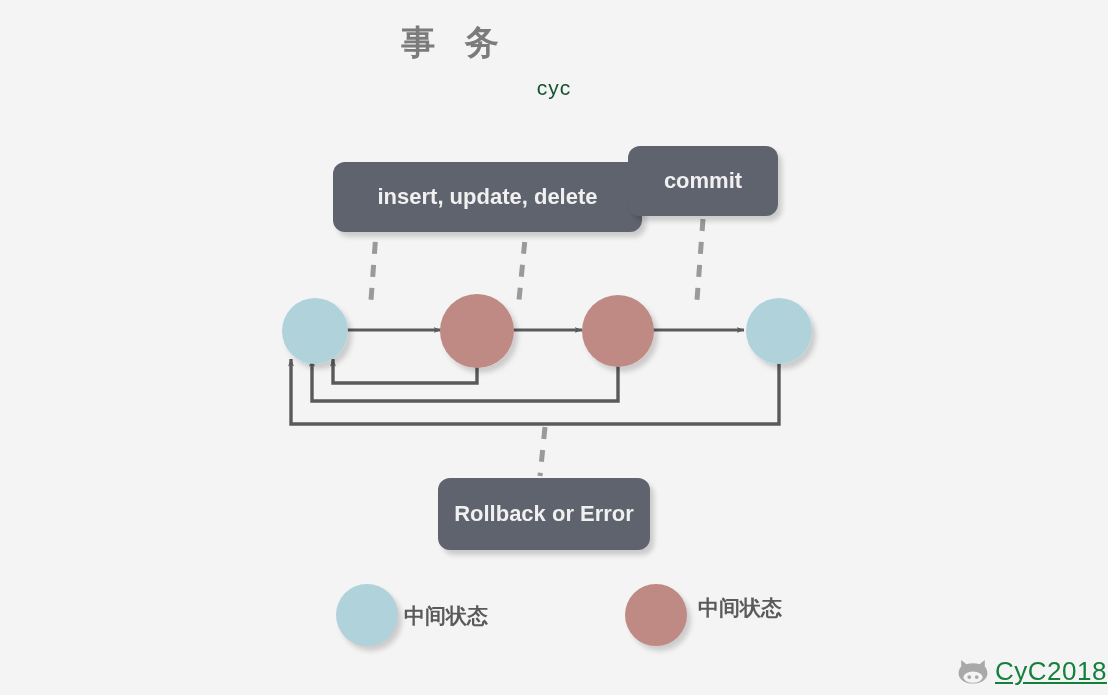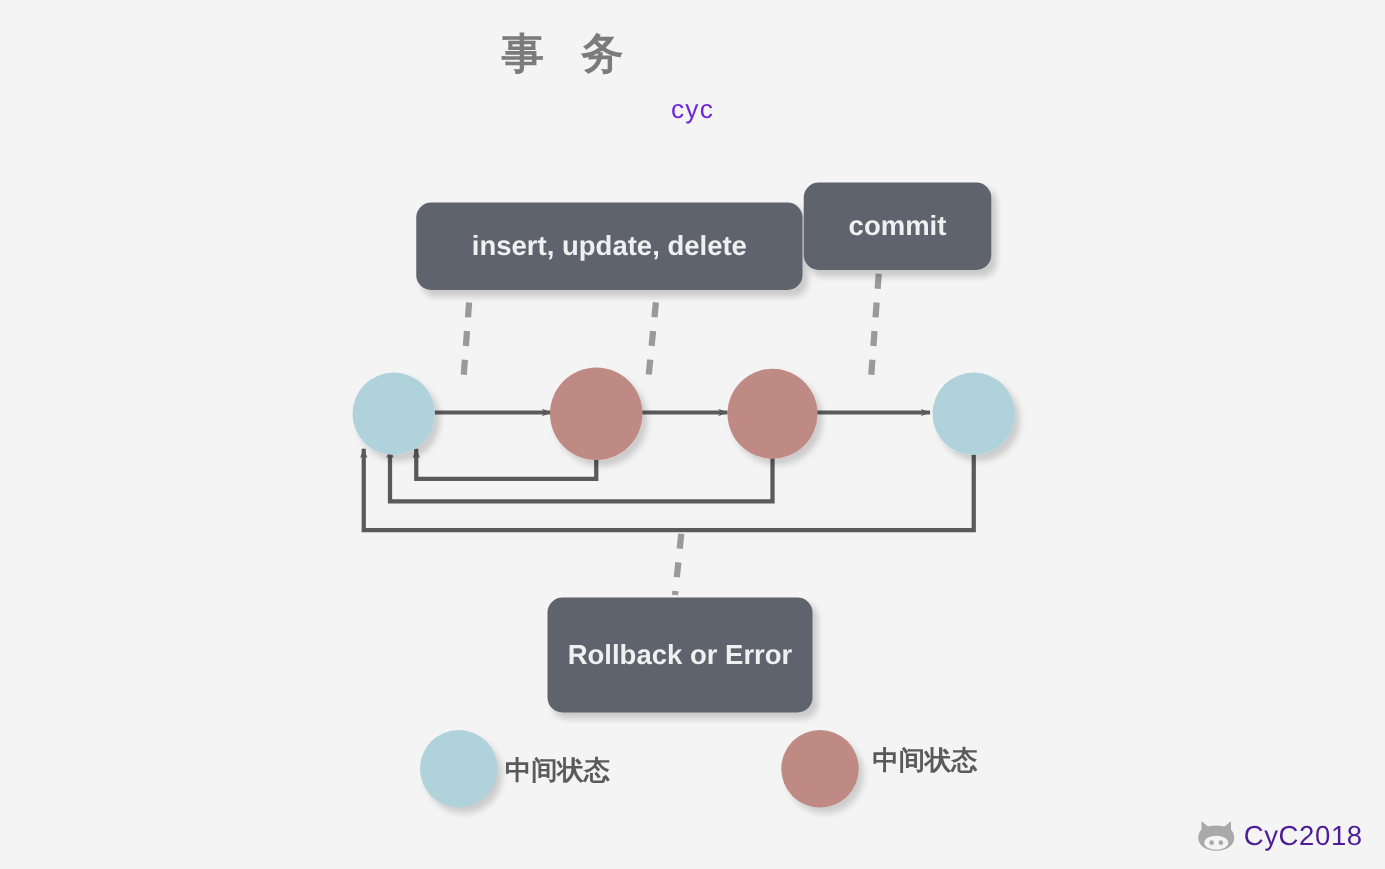--- a/index.html
+++ b/index.html
@@ -31,21 +31,21 @@
     letter-spacing: 10px;
     text-indent: 10px;
   }
   .subtitle {
     position: absolute;
     left: 0;
     top: 76px;
     width: 1108px;
     text-align: center;
     font-size: 21px;
-    color: #6d28d9;
+    color: #14532d;
     letter-spacing: 1px;
   }
   .diagram-svg {
     position: absolute;
     left: 0;
     top: 0;
   }
   .box {
     position: absolute;
     background: #5e636e;
@@ -54,22 +54,22 @@
     font-size: 22px;
     font-weight: bold;
     display: flex;
     align-items: center;
     justify-content: center;
     box-shadow: 4px 5px 5px rgba(0,0,0,0.17);
     box-sizing: border-box;
     z-index: 5;
   }
   #box-insert { left: 333px; top: 162px; width: 309px; height: 70px; }
-  #box-commit { left: 643px; top: 146px; width: 150px; height: 70px; }
-  #box-rollback { left: 438px; top: 478px; width: 212px; height: 92px; }
+  #box-commit { left: 628px; top: 146px; width: 150px; height: 70px; }
+  #box-rollback { left: 438px; top: 478px; width: 212px; height: 72px; }
 
   .legend-circle {
     position: absolute;
     width: 62px;
     height: 62px;
     border-radius: 50%;
     box-shadow: 4px 5px 5px rgba(0,0,0,0.16);
   }
   .legend-label {
     position: absolute;
@@ -85,23 +85,24 @@
 
   .watermark {
     position: absolute;
     left: 958px;
     top: 656px;
     display: flex;
     align-items: center;
     gap: 7px;
   }
   .watermark .wm-text {
-    font-size: 22px;
-    color: #4c1d95;
+    font-size: 26px;
+    color: #15803d;
     letter-spacing: 0.5px;
+    text-decoration: underline;
   }
 </style>
 </head>
 <body>
 
 <div id="stage">
 
   <div class="title">事 务</div>
   <div class="subtitle">cyc</div>
 

